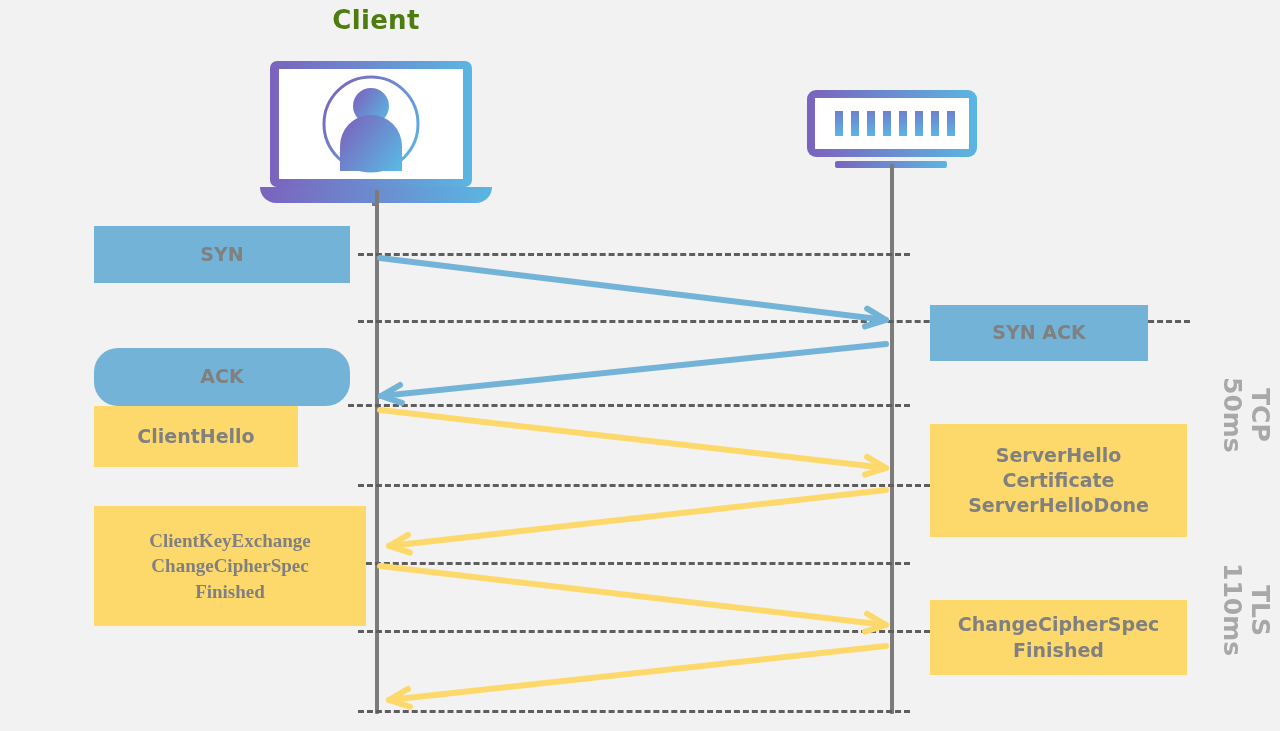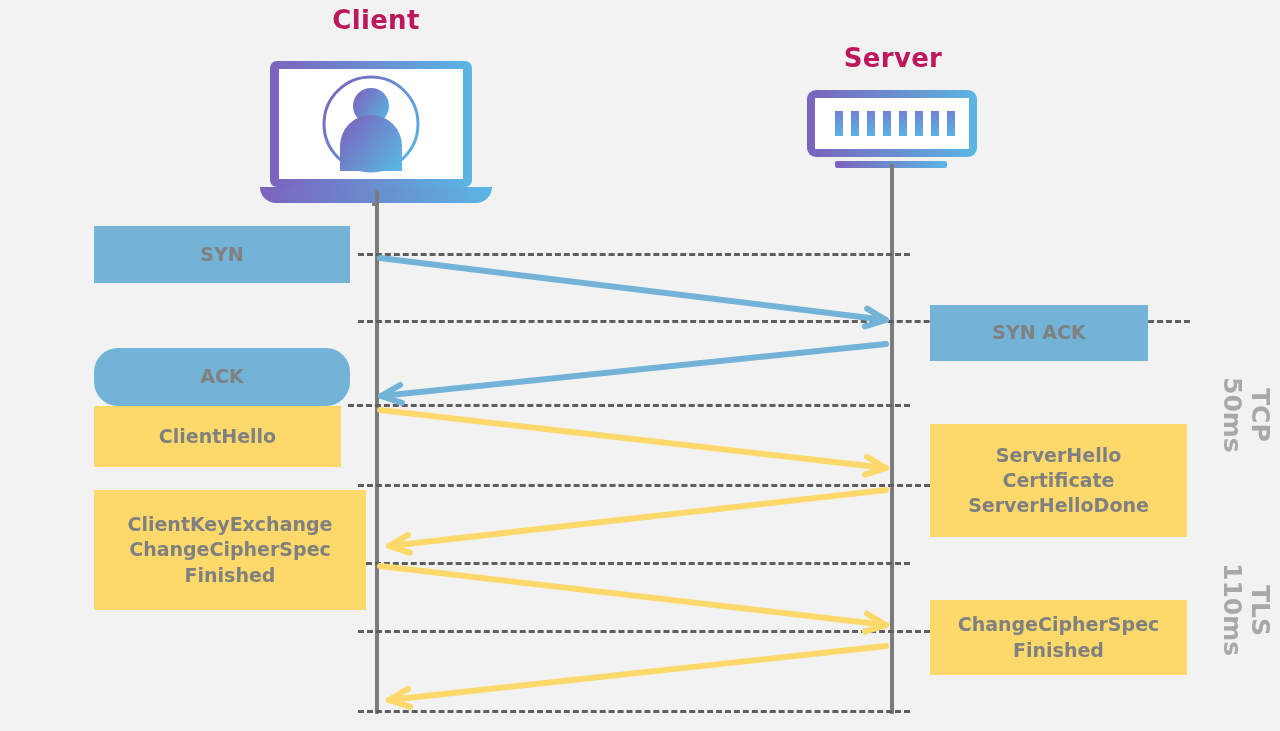--- a/index.html
+++ b/index.html
@@ -19,21 +19,21 @@
     position: absolute;
     left: 0; top: 0;
     width: 1280px;
     height: 731px;
     background: #f2f2f2;
   }
   .node-title {
     position: absolute;
     font-size: 26px;
     font-weight: bold;
-    color: #be185d;
+    color: #4d7c0f;
     letter-spacing: 0.3px;
     text-align: center;
     white-space: nowrap;
   }
   #client-title { left: 276px; top: 5px; width: 200px; }
   #server-title { left: 793px; top: 43px; width: 200px; }
 
   
   #client-icon {
     position: absolute;
@@ -98,21 +98,20 @@
     width: 1280px; height: 731px;
     pointer-events: none;
   }
 </style>
 </head>
 <body>
 
 <div id="stage">
 
   <div class="node-title" id="client-title">Client</div>
-  <div class="node-title" id="server-title">Server</div>
 
   <div id="client-icon">
     <svg width="236" height="148" viewBox="0 0 236 148" xmlns="http://www.w3.org/2000/svg">
       <defs>
         <linearGradient id="gradA" x1="0" y1="0" x2="1" y2="0">
           <stop offset="0%" stop-color="#7b63bd"></stop>
           <stop offset="100%" stop-color="#5ab6e2"></stop>
         </linearGradient>
         <linearGradient id="gradB" x1="0" y1="0.15" x2="1" y2="0.85">
           <stop offset="0%" stop-color="#7b63bd"></stop>
@@ -174,24 +173,24 @@
       <div class="guide" style="left: 358px; top: 710px; width: 552px;"></div>
     </div>
 
   <div id="client-msg-layer">
       <div class="msgbox blue" style="left: 94px; top: 226px; width: 256px; height: 57px;">
         <span style="white-space: pre-line;">SYN</span>
       </div>
       <div class="msgbox blue" style="left: 94px; top: 348px; width: 256px; height: 58px; border-radius: 24px;">
         <span style="white-space: pre-line;">ACK</span>
       </div>
-      <div class="msgbox yellow" style="left: 94px; top: 406px; width: 247px; height: 61px;">
+      <div class="msgbox yellow" style="left: 94px; top: 406px; width: 204px; height: 61px;">
         <span style="white-space: pre-line;">ClientHello</span>
       </div>
-      <div class="msgbox yellow" style="left: 94px; top: 490px; width: 272px; height: 120px;">
+      <div class="msgbox yellow" style="left: 94px; top: 506px; width: 272px; height: 120px; font-family: Liberation Serif, serif;">
         <span style="white-space: pre-line;">ClientKeyExchange
 ChangeCipherSpec
 Finished</span>
       </div>
     </div>
   <div id="server-msg-layer">
       <div class="msgbox blue" style="left: 930px; top: 305px; width: 218px; height: 56px;">
         <span style="white-space: pre-line;">SYN ACK</span>
       </div>
       <div class="msgbox yellow" style="left: 930px; top: 424px; width: 257px; height: 113px;">

